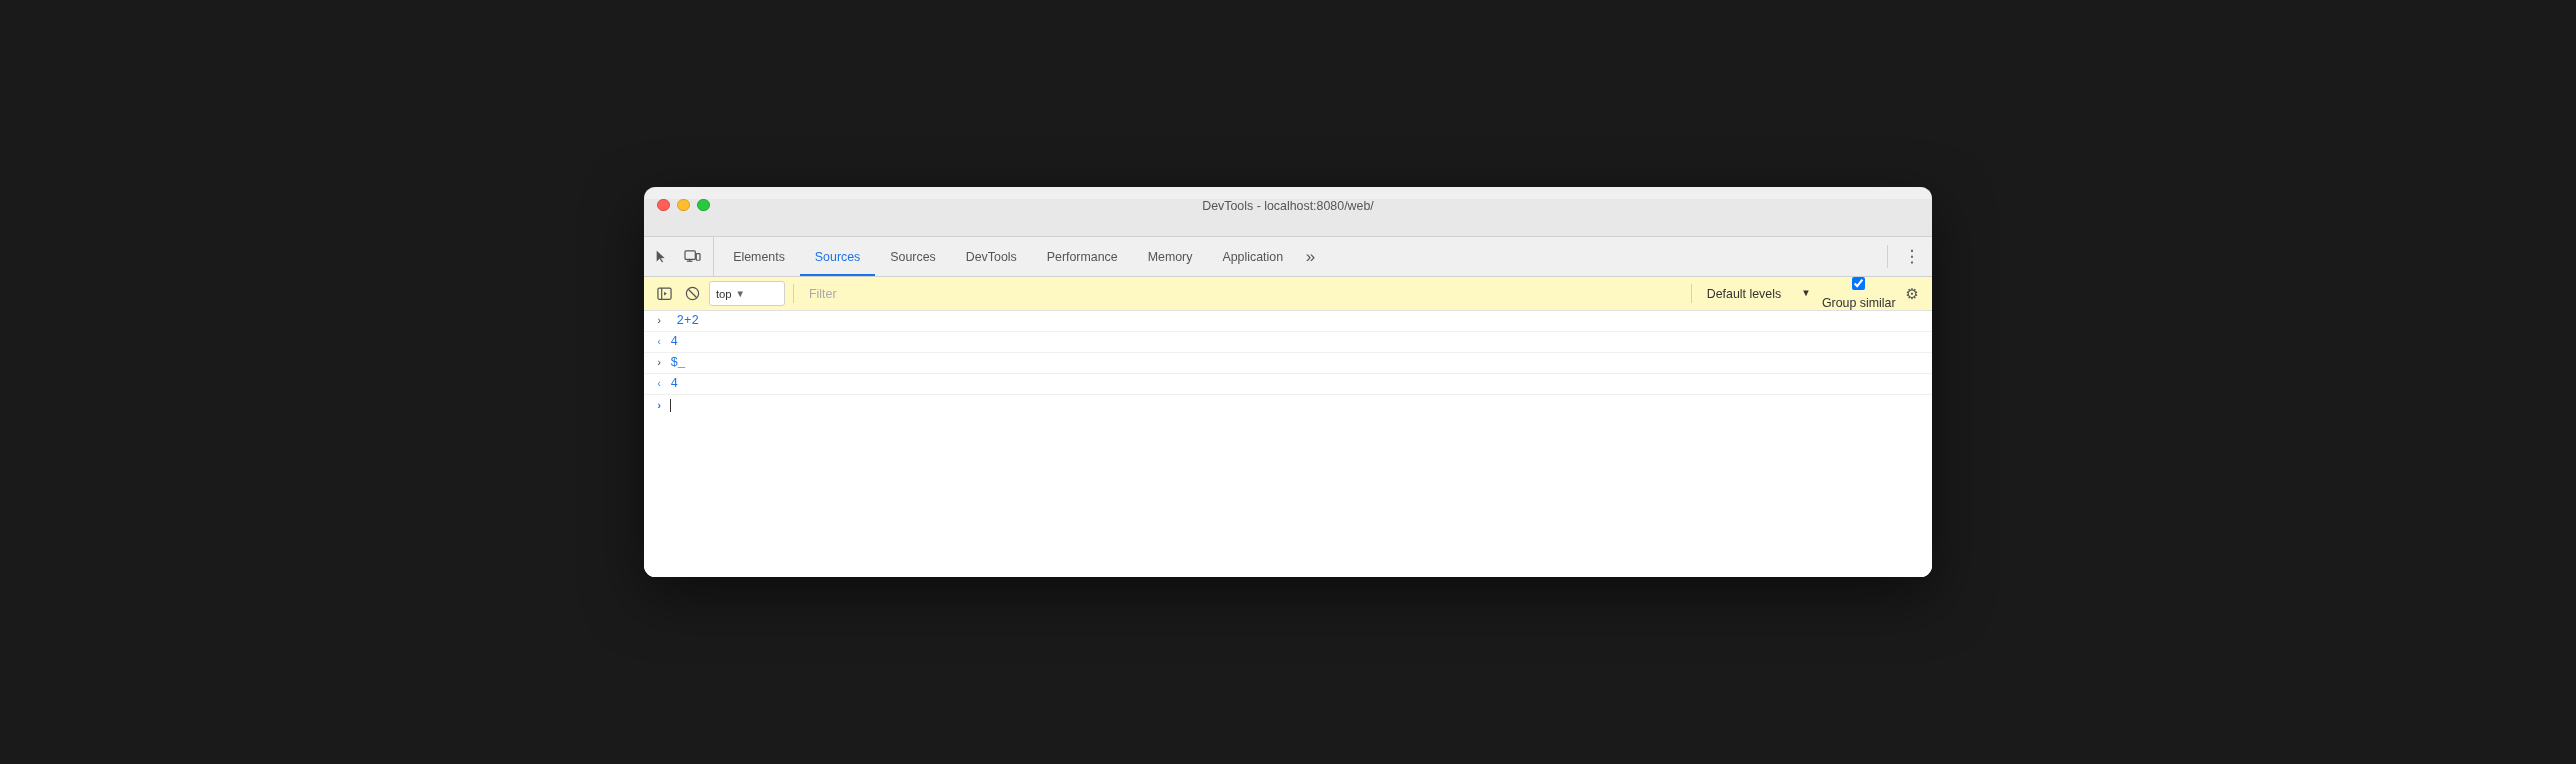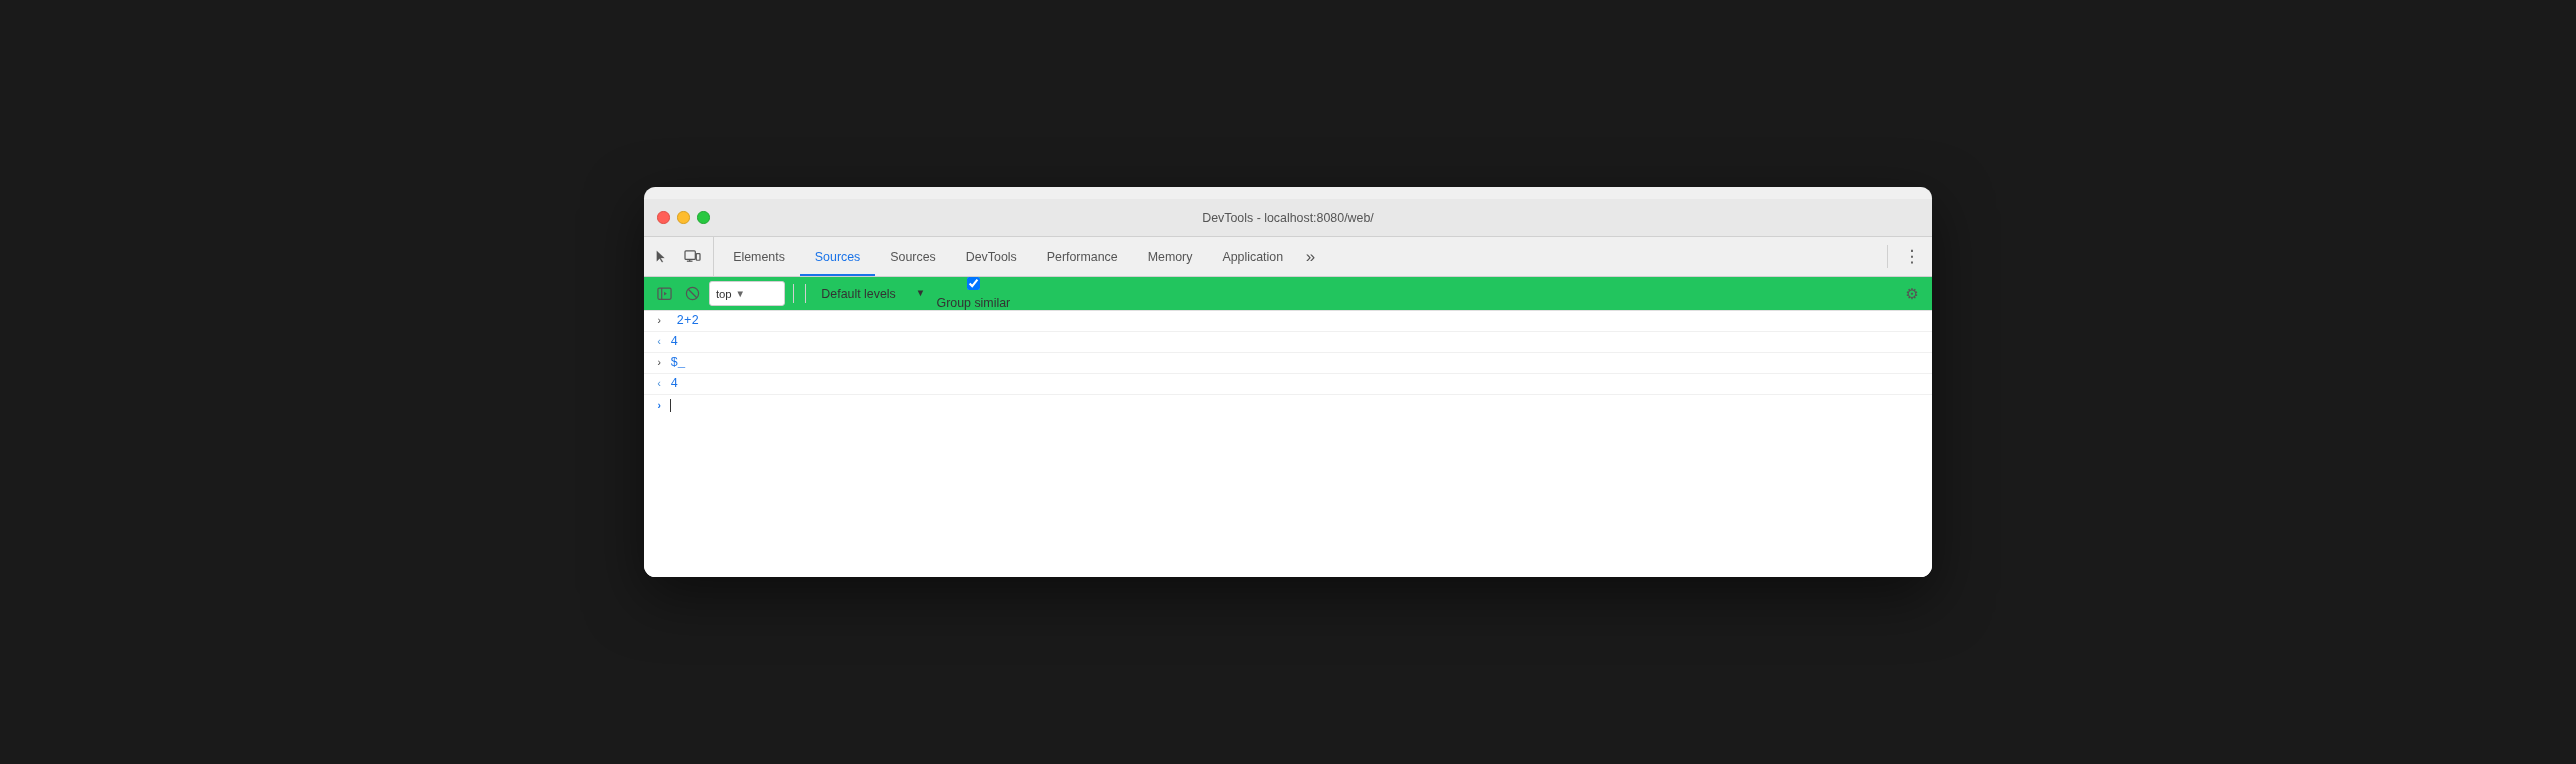--- a/index.html
+++ b/index.html
@@ -19,21 +19,21 @@
       border-radius: 11.4px;
       overflow: hidden;
       box-shadow: 0 19px 57px rgba(0,0,0,0.5);
     }
 
     
     .titlebar {
       background: #e8e8e8;
       height: 38px;
       display: flex;
-      align-items: center;
+      align-items: flex-start;
       justify-content: center;
       position: relative;
       border-bottom: 1px solid #d0d0d0;
       margin-top: 12px;
     }
 
     .traffic-lights {
       position: absolute;
       left: 13.3px;
       display: flex;
@@ -147,21 +147,21 @@
       font-size: 17px;
       color: #555;
       cursor: pointer;
       padding: 0 7.6px;
       display: flex;
       align-items: center;
     }
 
     
     .console-toolbar {
-      background: #22c55e;
+      background: #fef9c3;
       display: flex;
       align-items: center;
       height: 34px;
       border-bottom: 1px solid #e0e0e0;
       padding: 0 7.6px;
       gap: 3.8px;
     }
 
     .toolbar-icon-btn {
       width: 25px;
@@ -390,20 +390,21 @@
       </svg>
     </div>
 
     <div class="context-select">
       <span>top</span>
       <span class="context-select-arrow">▼</span>
     </div>
 
     <div class="toolbar-separator"></div>
 
+    <input class="filter-input" type="text" placeholder="Filter" style="">
 
     <div class="toolbar-separator"></div>
 
     <div class="levels-select">
       <span>Default levels</span>
       <span class="levels-arrow">▼</span>
     </div>
 
     <div class="checkbox-group">
       <input type="checkbox" checked="" style="">

